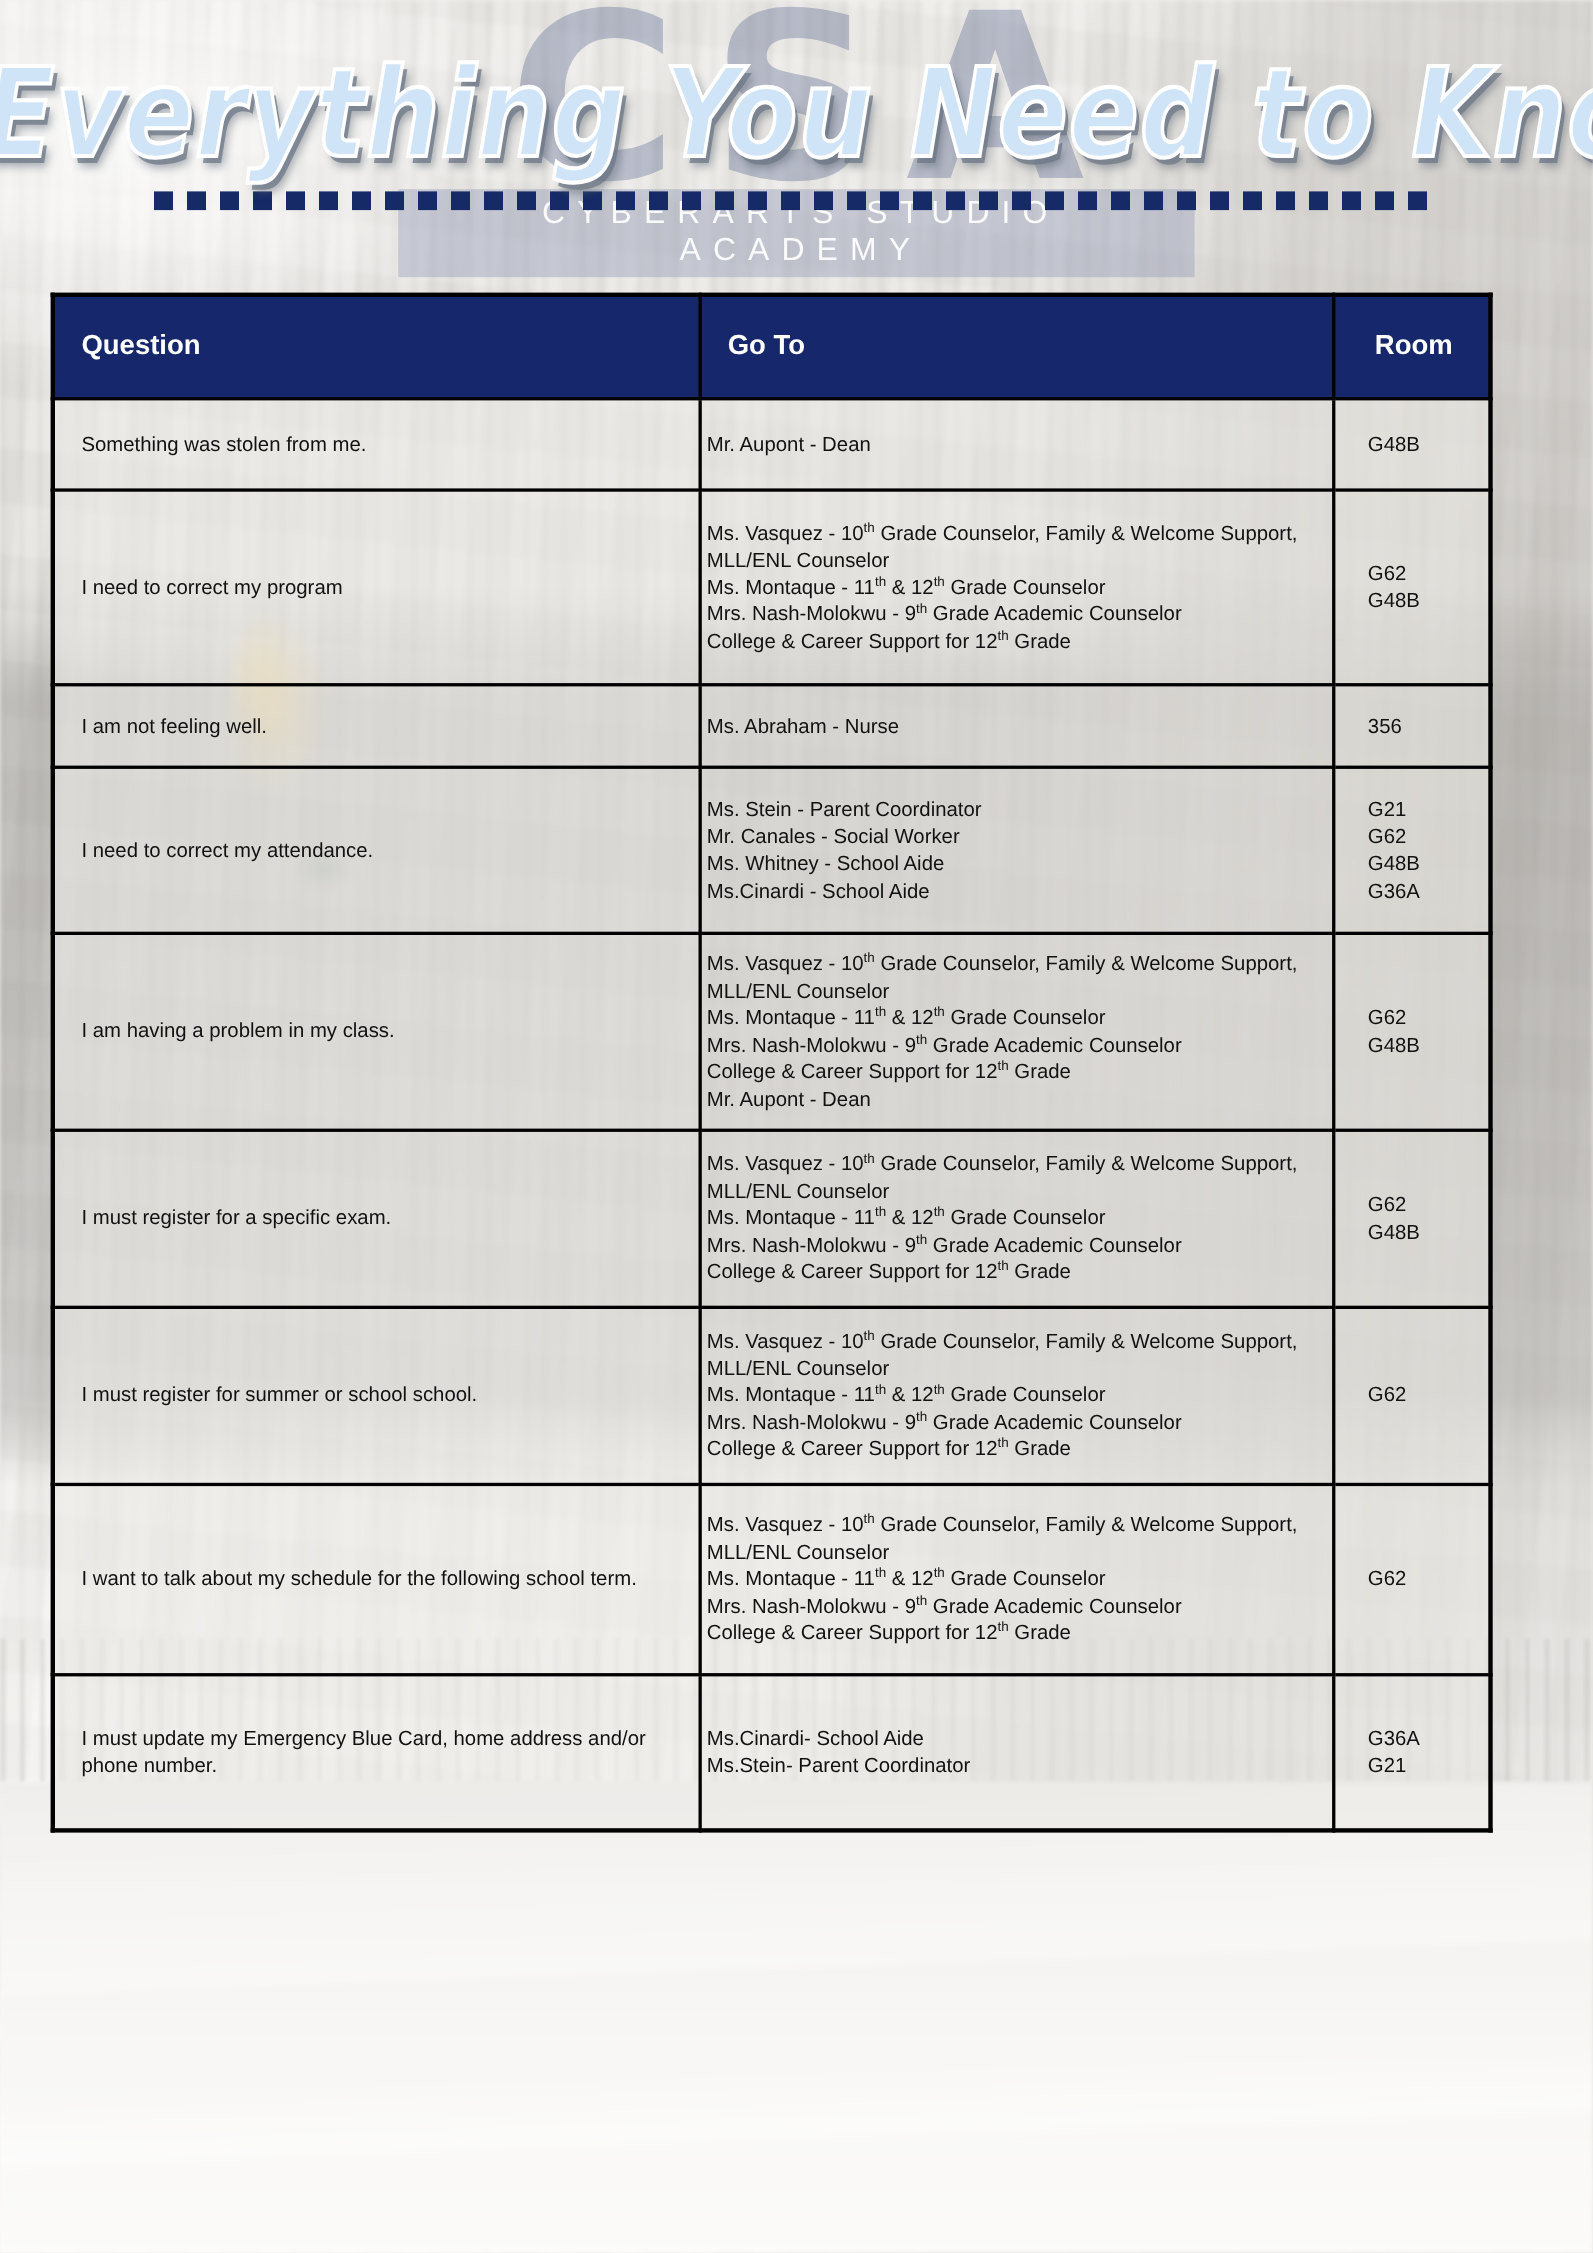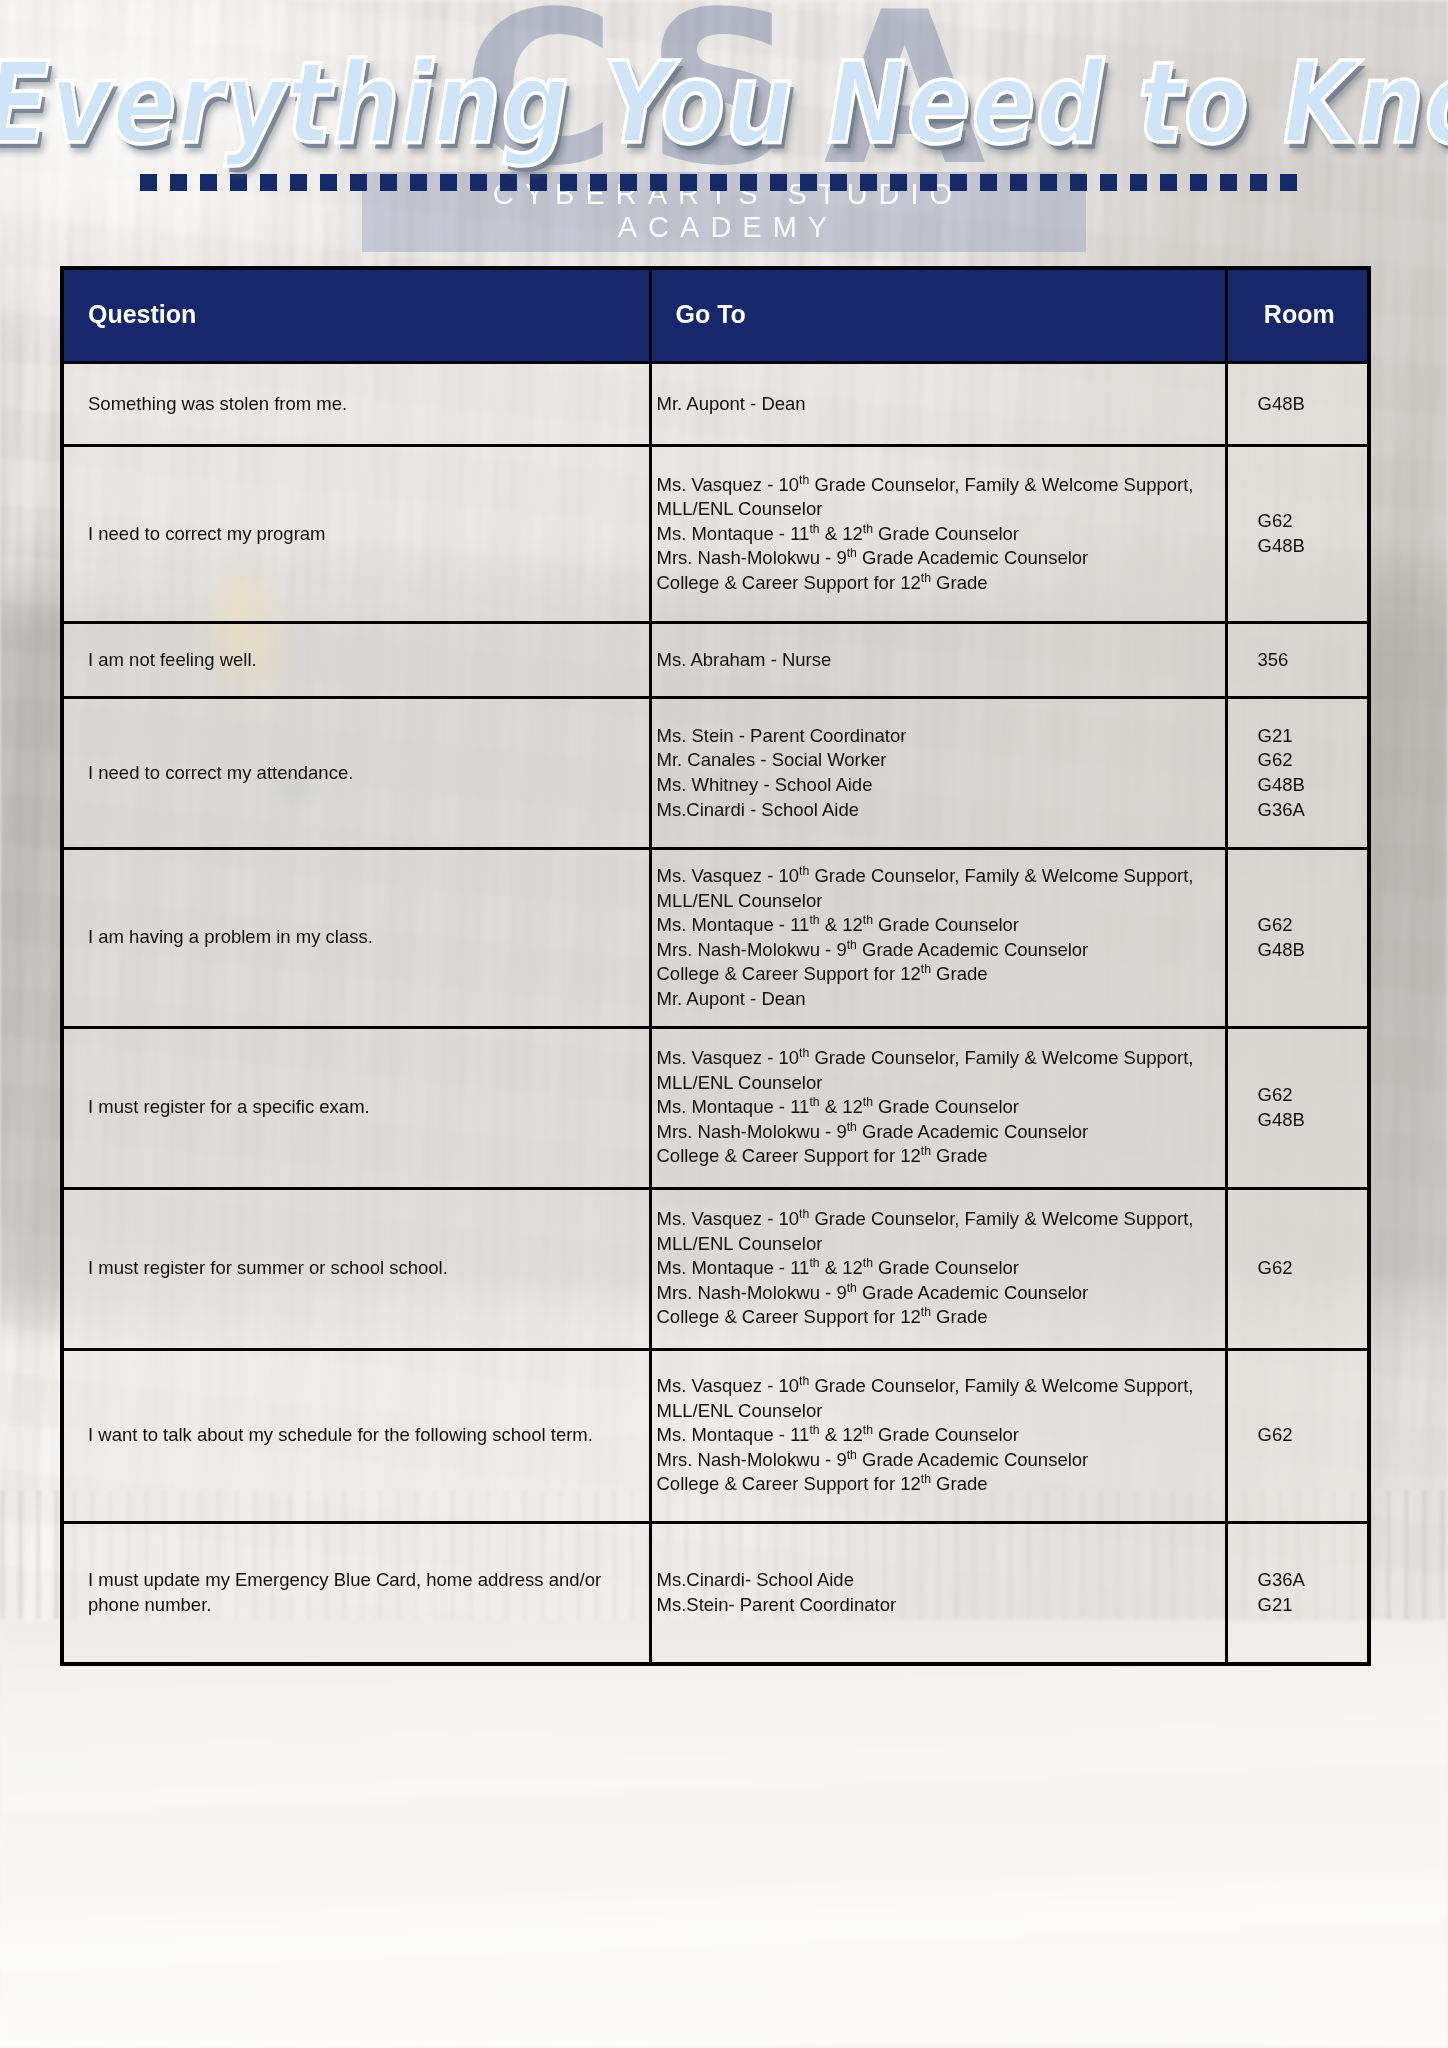--- a/index.html
+++ b/index.html
@@ -144,21 +144,21 @@
     height: 17px;
     background-image: repeating-linear-gradient(90deg,
         #152a66 0px, #152a66 17px,
         rgba(255,255,255,0) 17px, rgba(255,255,255,0) 30px);
   }
 
   
   #table-wrap {
     position: absolute;
     z-index: 5;
-    left: 60px;
+    left: 46px;
     top: 266px;
     width: 1307px;
   }
   table.faq {
     border-collapse: collapse;
     width: 100%;
     table-layout: fixed;
     border: 4px solid #000;
   }
   table.faq col.c-question { width: 588px; }

